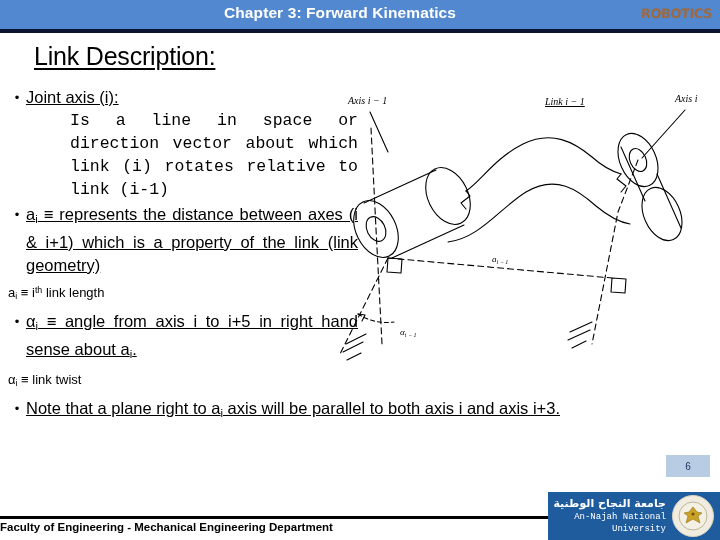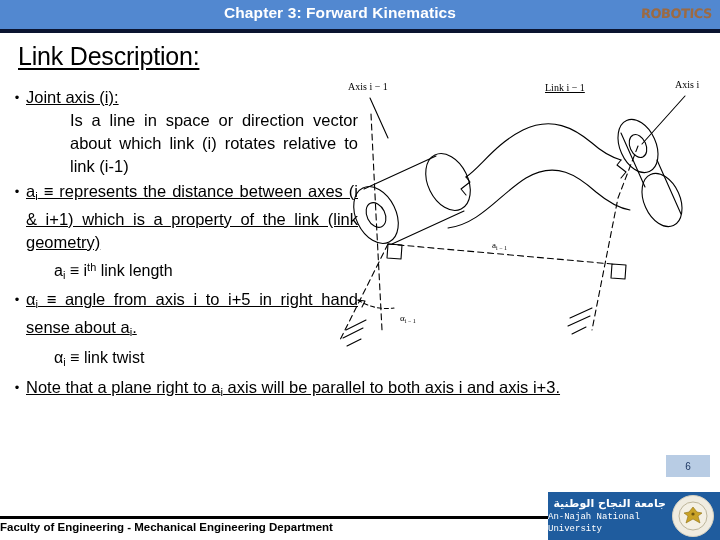--- a/index.html
+++ b/index.html
@@ -49,21 +49,21 @@
     font-weight: bold;
     color: #9c6a42;
     letter-spacing: -0.5px;
     transform: skewX(-3deg);
     font-family: "DejaVu Sans", sans-serif;
   }
 
   
   #slide-title {
     position: absolute;
-    left: 18px; top: 42px;
+    left: 34px; top: 42px;
     font-size: 25px;
     color: #000;
     text-decoration: underline;
     text-underline-offset: 3px;
     font-weight: normal;
     letter-spacing: -0.2px;
   }
 
   #body-text {
     position: absolute;
@@ -88,37 +88,38 @@
     text-decoration: underline;
   }
   .just {
     text-align: justify;
     text-align-last: left;
   }
   .indent-2 {
     margin-left: 62px;
     font-size: 16.5px;
     line-height: 23px;
+    font-family: Liberation Mono, monospace;
   }
   .indent-3 {
-    margin-left: 46px;
-    font-size: 16px;
+    font-size: 13px;
     line-height: 23px;
   }
   sub { font-size: 0.68em; vertical-align: -0.25em; }
   sup { font-size: 0.68em; vertical-align: 0.45em; }
 
   .wide-row { width: 600px; }
 
   
   #figure {
     position: absolute;
-    left: 330px; top: 68px;
+    left: 330px; top: 82px;
     width: 390px;
     height: 290px;
+    font-style: italic;
   }
   #figure svg { display: block; }
 
   
   #page-number {
     position: absolute;
     left: 666px; top: 455px;
     width: 44px; height: 22px;
     background: #b8cce4;
     color: #1f3864;
@@ -149,20 +150,21 @@
     left: 548px; top: 492px;
     width: 172px;
     height: 48px;
     background: #1f5c9e;
     display: flex;
     align-items: center;
     overflow: hidden;
   }
   #uni-names {
     flex: 1 1 auto;
+    text-align: right;
     padding-right: 6px;
     color: #ffffff;
   }
   #uni-name-ar {
     font-size: 11px;
     font-weight: bold;
     direction: rtl;
     font-family: "DejaVu Sans", sans-serif;
     line-height: 14px;
   }

